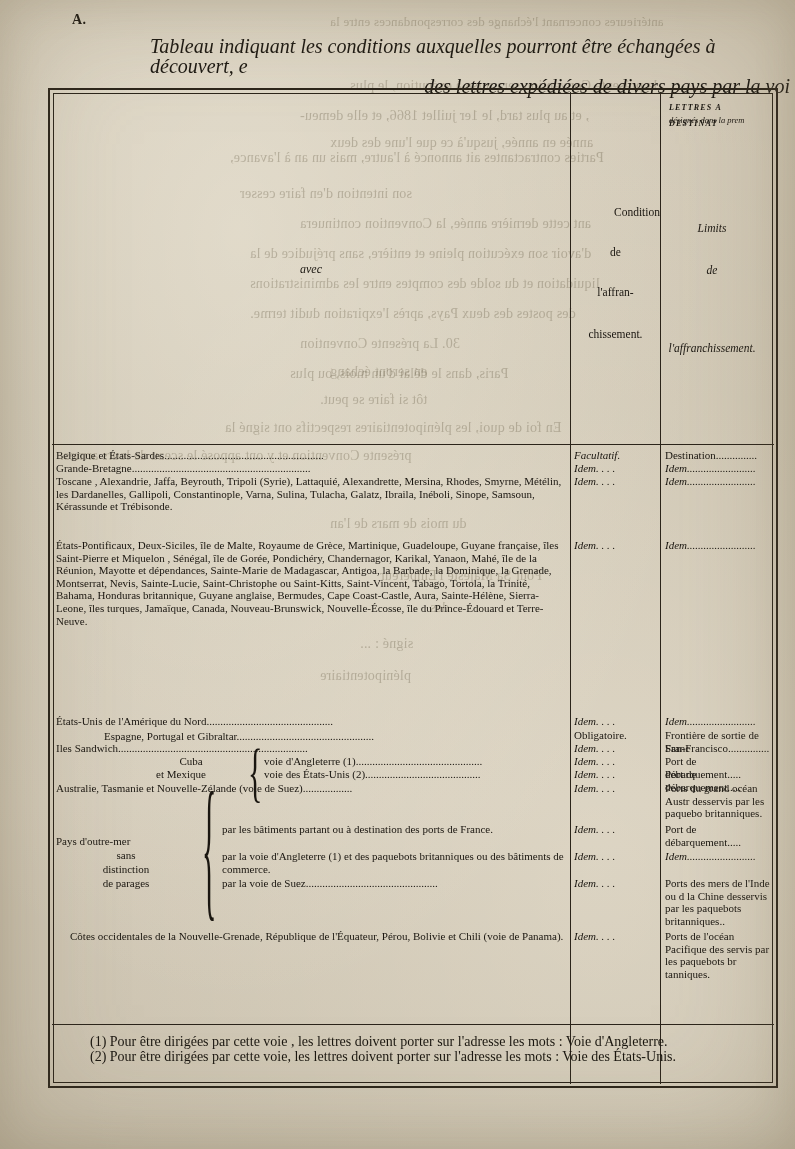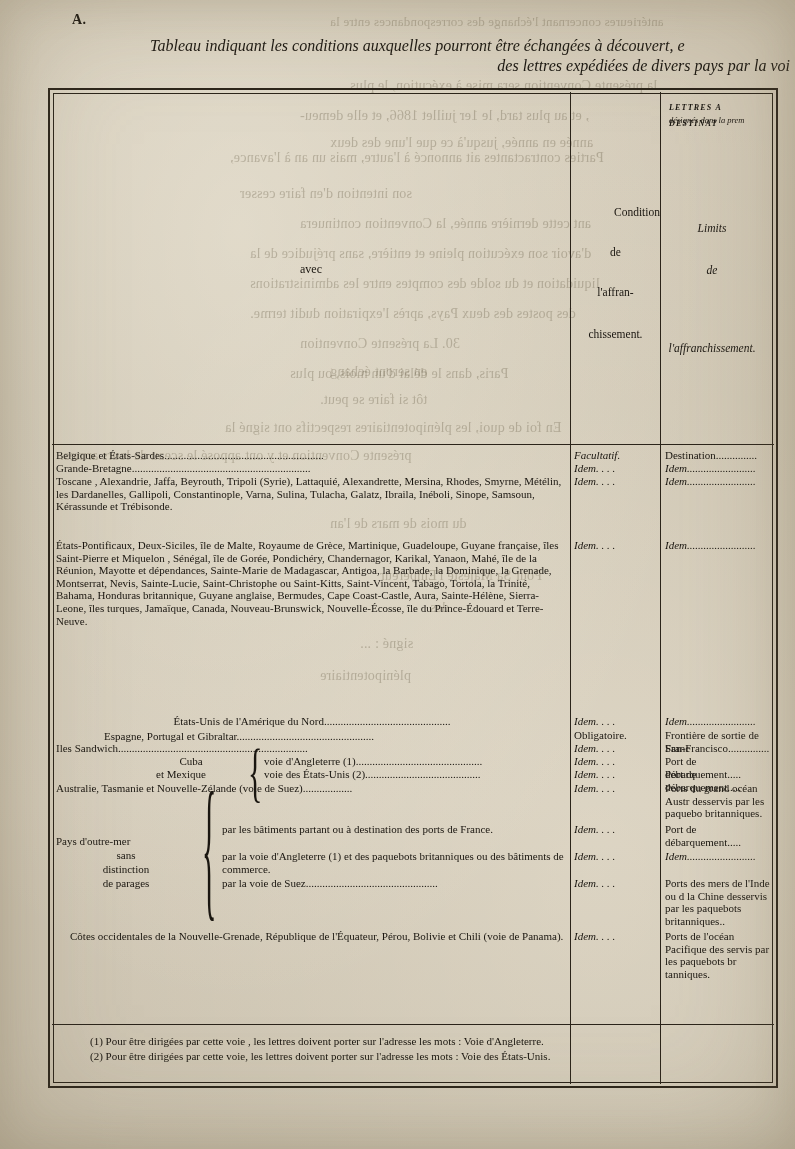--- a/index.html
+++ b/index.html
@@ -36,21 +36,21 @@
   }
 
   .page{position:absolute;inset:0;}
 
   .letter-A{
     position:absolute;left:72px;top:12px;
     font-size:14px;font-weight:bold;letter-spacing:.5px;
   }
   .headline{
     position:absolute;left:150px;top:36px;width:640px;
-    font-style:italic;font-size:16px;line-height:20px;
+    font-style:italic;font-size:20px;line-height:20px;
   }
   .headline .l2{display:block;text-align:right;padding-right:0px;}
 
   
   .frame{
     position:absolute;left:48px;top:88px;width:730px;height:1000px;
     border:2px solid #2b241a;
     box-sizing:border-box;
   }
   .frame-inner{
@@ -74,21 +74,21 @@
   .head .desig{
     position:absolute;left:0;width:518px;top:0;height:352px;
     text-align:center;
   }
   .desig .d1{
     position:absolute;left:0;right:0;top:92px;
     font-size:9.5px;letter-spacing:.6px;font-variant:small-caps;
     font-weight:bold;
   }
   .desig .d2{
-    position:absolute;left:0;right:0;top:170px;font-size:12px;
+    position:absolute;left:0;right:0;top:170px;font-size:12px;font-style:italic;
   }
   .desig .d3{
     position:absolute;left:0;right:0;top:245px;font-size:11.5px;font-weight:bold;
   }
   .head .cond{
     position:absolute;left:519px;width:89px;top:0;height:352px;text-align:center;
     font-size:11.5px;line-height:16px;
   }
   .cond span{display:block;}
   .cond .w1{margin-top:112px;text-align:right;}
@@ -133,21 +133,21 @@
   }
   .rcell-c{
     position:absolute;left:613px;width:108px;
     font-size:11px;line-height:12.6px;
   }
   .ital{font-style:italic;}
 
   
   .notes{
     position:absolute;left:0;right:0;bottom:0;height:58px;
-    font-size:11px;line-height:15px;
+    font-size:14px;line-height:15px;
     padding:8px 12px 0 38px;
     box-sizing:border-box;
   }
   .notes div{white-space:nowrap;}
 
   
   .brace{
     position:absolute;
     font-size:11px;
   }
@@ -247,21 +247,21 @@
         <div class="rcell-c ital" style="top:30px;">Idem.........................</div>
       </div>
 
       <div class="row">
         <div class="rcell-a" style="top:94px;padding-left:4px;">États-Pontificaux, Deux-Siciles, île de Malte, Royaume de Grèce, Martinique, Guadeloupe, Guyane française, îles Saint-Pierre et Miquelon , Sénégal, île de Gorée, Pondichéry, Chandernagor, Karikal, Yanaon, Mahé, île de la Réunion, Mayotte et dépendances, Sainte-Marie de Madagascar, Antigoa, la Barbade, la Dominique, la Grenade, Montserrat, Nevis, Sainte-Lucie, Saint-Christophe ou Saint-Kitts, Saint-Vincent, Tabago, Tortola, la Trinité, Bahama, Honduras britannique, Guyane anglaise, Bermudes, Cape Coast-Castle, Aura, Sainte-Hélène, Sierra-Leone, îles turques, Jamaïque, Canada, Nouveau-Brunswick, Nouvelle-Écosse, île du Prince-Édouard et Terre-Neuve.</div>
         <div class="rcell-b ital" style="top:94px;">Idem. . . .</div>
         <div class="rcell-c ital" style="top:94px;">Idem.........................</div>
       </div>
 
       <div class="row">
-        <div class="rcell-a" style="top:270px;text-align:center;">États-Unis de l'Amérique du Nord..............................................</div>
+        <div class="rcell-a" style="top:270px;">États-Unis de l'Amérique du Nord..............................................</div>
         <div class="rcell-b ital" style="top:270px;">Idem. . . .</div>
         <div class="rcell-c ital" style="top:270px;">Idem.........................</div>
       </div>
 
       <div class="row">
         <div class="rcell-a" style="top:285px;margin-left:48px;">Espagne, Portugal et Gibraltar..................................................</div>
         <div class="rcell-b" style="top:284px;">Obligatoire.</div>
         <div class="rcell-c" style="top:284px;">Frontière de sortie de Franc</div>
       </div>
 

